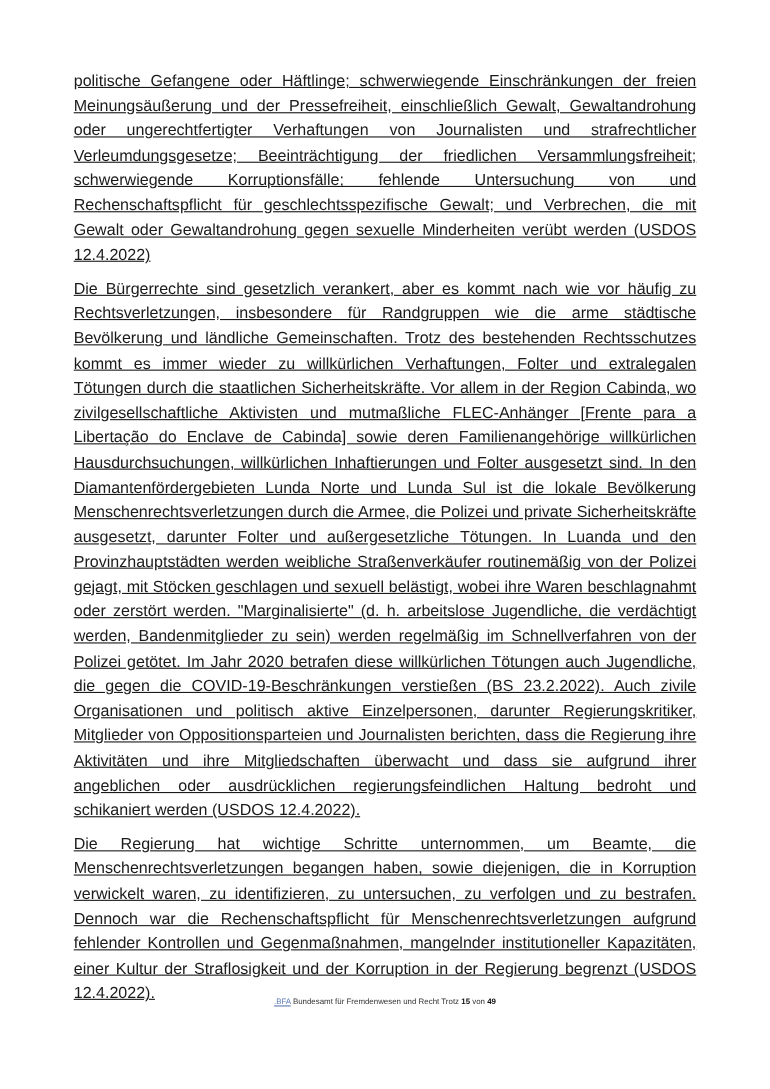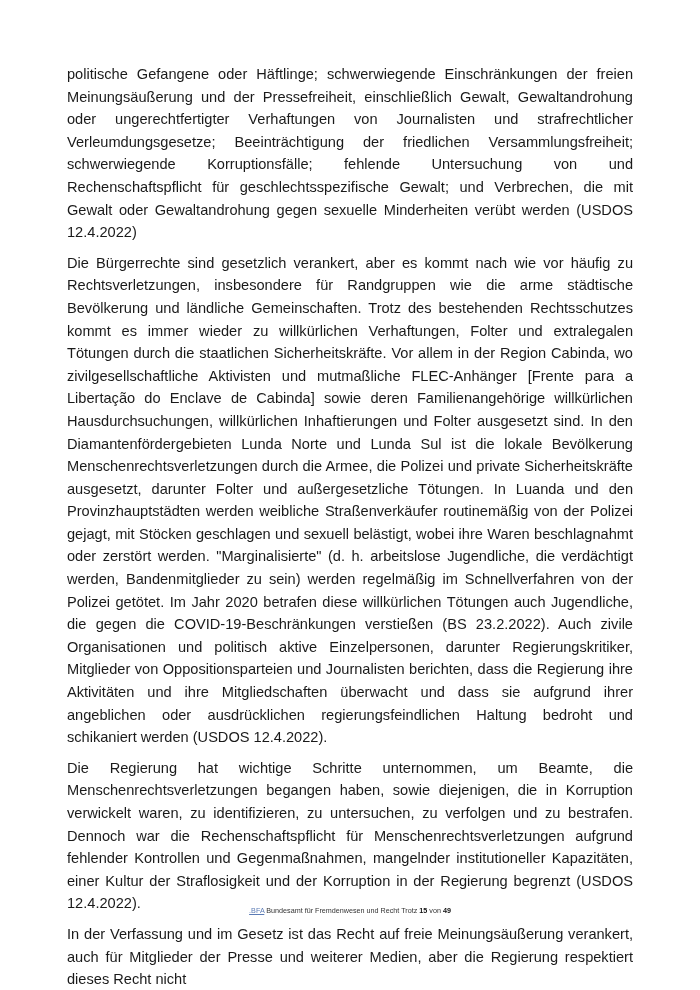--- a/index.html
+++ b/index.html
@@ -2,38 +2,37 @@
 <html><head>
   <meta charset="utf-8">
   <style>
     html, body { margin: 0; padding: 0; background: #ffffff; }
     body { width: 700px; height: 990px; position: relative; overflow: hidden; }
     .page {
       position: absolute; left: 67px; top: 63px; width: 566px;
       font-family: "Liberation Sans", sans-serif;
       font-size: 14.6px; line-height: 22.6px; color: #1a1a1a;
     }
-    .para { margin: 0 0 8px 0; text-align: justify; text-align-last: left; }
+    .para { margin: 0 0 8px 0; text-align: justify; text-align-last: left; text-decoration: underline; }
     .footer {
       position: absolute; left: 0; right: 0; top: 906px;
       text-align: center;
       font-family: "Liberation Sans", sans-serif;
       font-size: 7.2px; color: #333333;
     }
     .footer .logo { color: #5b7bb5; text-decoration: underline; }
     .footer b { font-weight: bold; color: #111; }
   </style>
 </head>
 <body>
 
 <div class="page">
   <p class="para">politische Gefangene oder Häftlinge; schwerwiegende Einschränkungen der freien Meinungsäußerung und der Pressefreiheit, einschließlich Gewalt, Gewaltandrohung oder ungerechtfertigter Verhaftungen von Journalisten und strafrechtlicher Verleumdungsgesetze; Beeinträchtigung der friedlichen Versammlungsfreiheit; schwerwiegende Korruptionsfälle; fehlende Untersuchung von und Rechenschaftspflicht für geschlechtsspezifische Gewalt; und Verbrechen, die mit Gewalt oder Gewaltandrohung gegen sexuelle Minderheiten verübt werden (USDOS 12.4.2022)</p>
   <p class="para">Die Bürgerrechte sind gesetzlich verankert, aber es kommt nach wie vor häufig zu Rechtsverletzungen, insbesondere für Randgruppen wie die arme städtische Bevölkerung und ländliche Gemeinschaften. Trotz des bestehenden Rechtsschutzes kommt es immer wieder zu willkürlichen Verhaftungen, Folter und extralegalen Tötungen durch die staatlichen Sicherheitskräfte. Vor allem in der Region Cabinda, wo zivilgesellschaftliche Aktivisten und mutmaßliche FLEC-Anhänger [Frente para a Libertação do Enclave de Cabinda] sowie deren Familienangehörige willkürlichen Hausdurchsuchungen, willkürlichen Inhaftierungen und Folter ausgesetzt sind. In den Diamantenfördergebieten Lunda Norte und Lunda Sul ist die lokale Bevölkerung Menschenrechtsverletzungen durch die Armee, die Polizei und private Sicherheitskräfte ausgesetzt, darunter Folter und außergesetzliche Tötungen. In Luanda und den Provinzhauptstädten werden weibliche Straßenverkäufer routinemäßig von der Polizei gejagt, mit Stöcken geschlagen und sexuell belästigt, wobei ihre Waren beschlagnahmt oder zerstört werden. "Marginalisierte" (d. h. arbeitslose Jugendliche, die verdächtigt werden, Bandenmitglieder zu sein) werden regelmäßig im Schnellverfahren von der Polizei getötet. Im Jahr 2020 betrafen diese willkürlichen Tötungen auch Jugendliche, die gegen die COVID-19-Beschränkungen verstießen (BS 23.2.2022). Auch zivile Organisationen und politisch aktive Einzelpersonen, darunter Regierungskritiker, Mitglieder von Oppositionsparteien und Journalisten berichten, dass die Regierung ihre Aktivitäten und ihre Mitgliedschaften überwacht und dass sie aufgrund ihrer angeblichen oder ausdrücklichen regierungsfeindlichen Haltung bedroht und schikaniert werden (USDOS 12.4.2022).</p>
   <p class="para">Die Regierung hat wichtige Schritte unternommen, um Beamte, die Menschenrechtsverletzungen begangen haben, sowie diejenigen, die in Korruption verwickelt waren, zu identifizieren, zu untersuchen, zu verfolgen und zu bestrafen. Dennoch war die Rechenschaftspflicht für Menschenrechtsverletzungen aufgrund fehlender Kontrollen und Gegenmaßnahmen, mangelnder institutioneller Kapazitäten, einer Kultur der Straflosigkeit und der Korruption in der Regierung begrenzt (USDOS 12.4.2022).</p>
-  <p class="para">In der Verfassung und im Gesetz ist das Recht auf freie Meinungsäußerung verankert, auch für Mitglieder der Presse und weiterer Medien, aber die Regierung respektiert dieses Recht nicht</p>
 </div>
 
 <div class="footer">
   <span class="logo">.BFA</span>
   <span>Bundesamt für Fremdenwesen und Recht</span>
   <span>Trotz</span>
   <b>15</b>
   <span>von</span>
   <b>49</b>
 </div>

